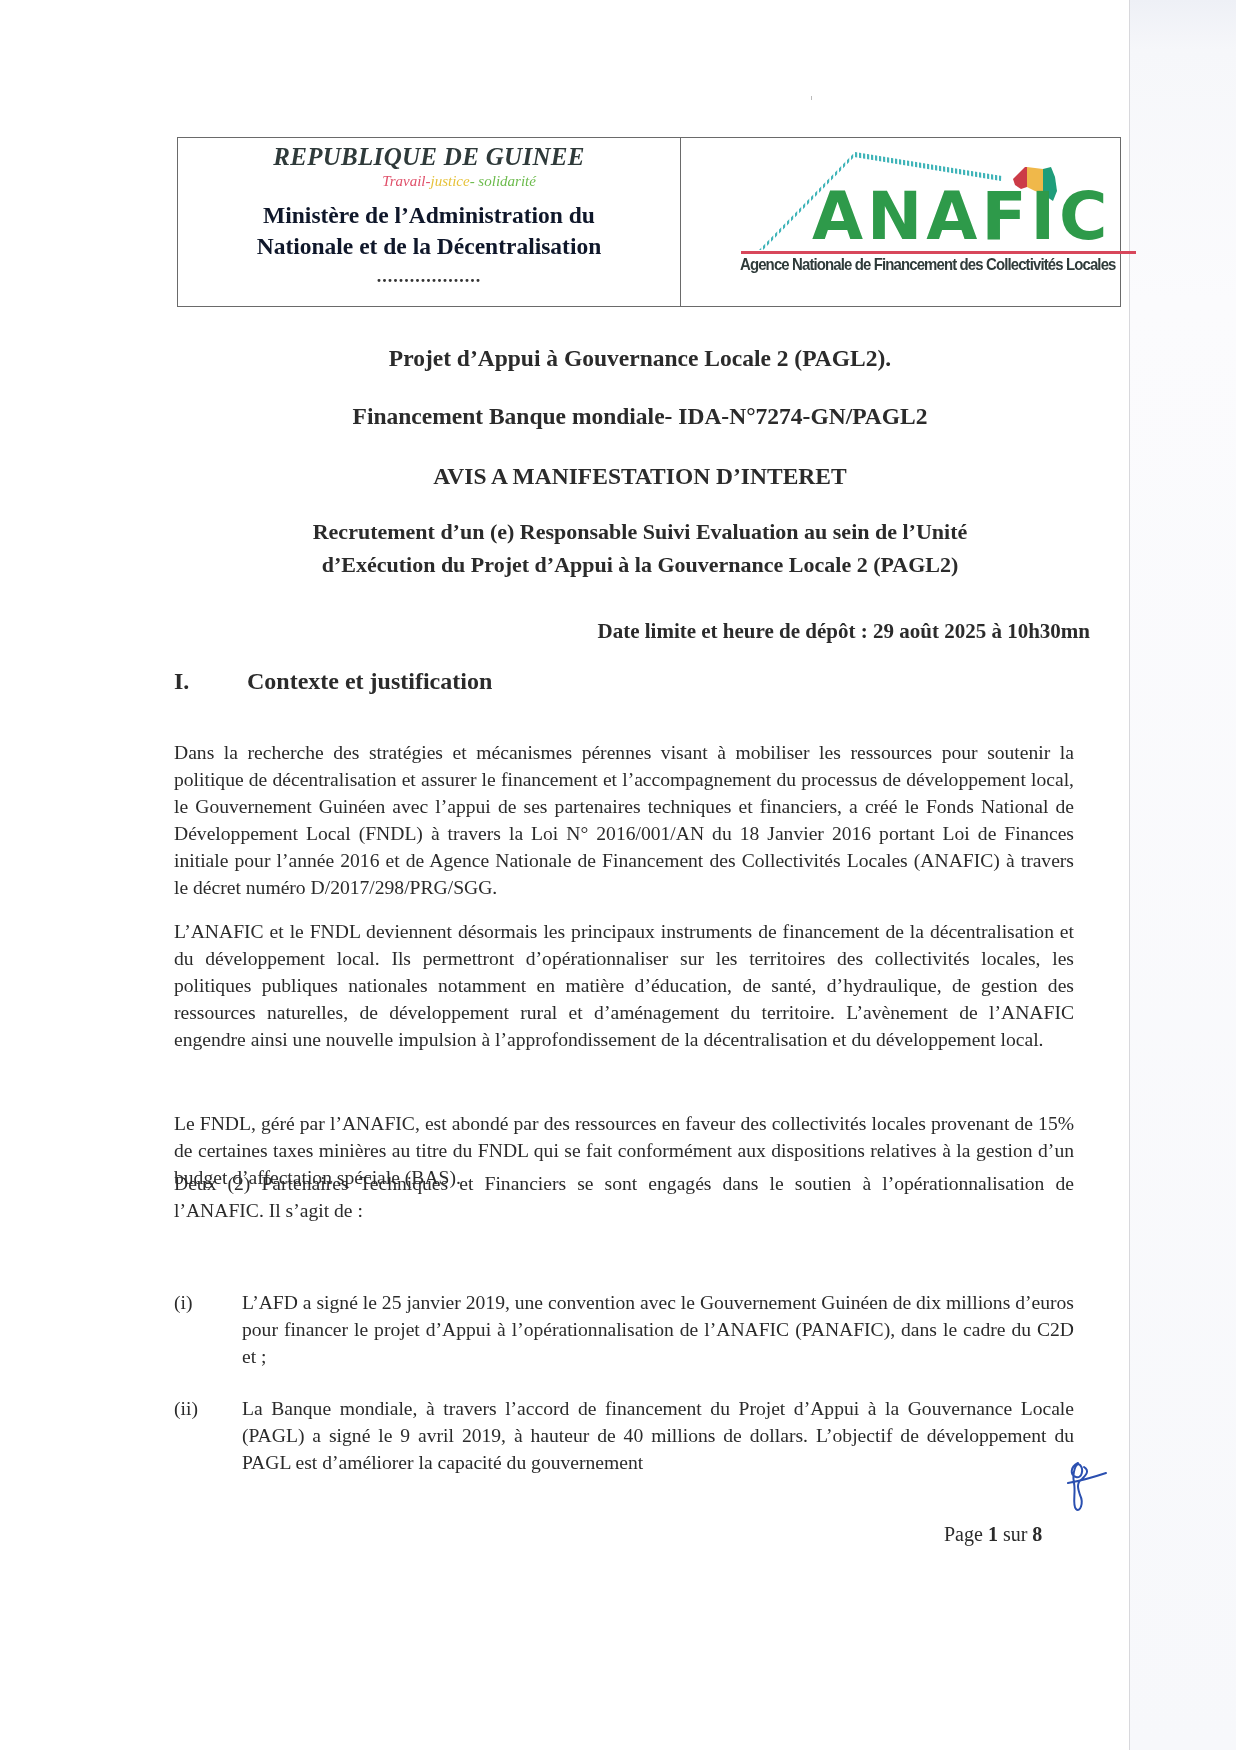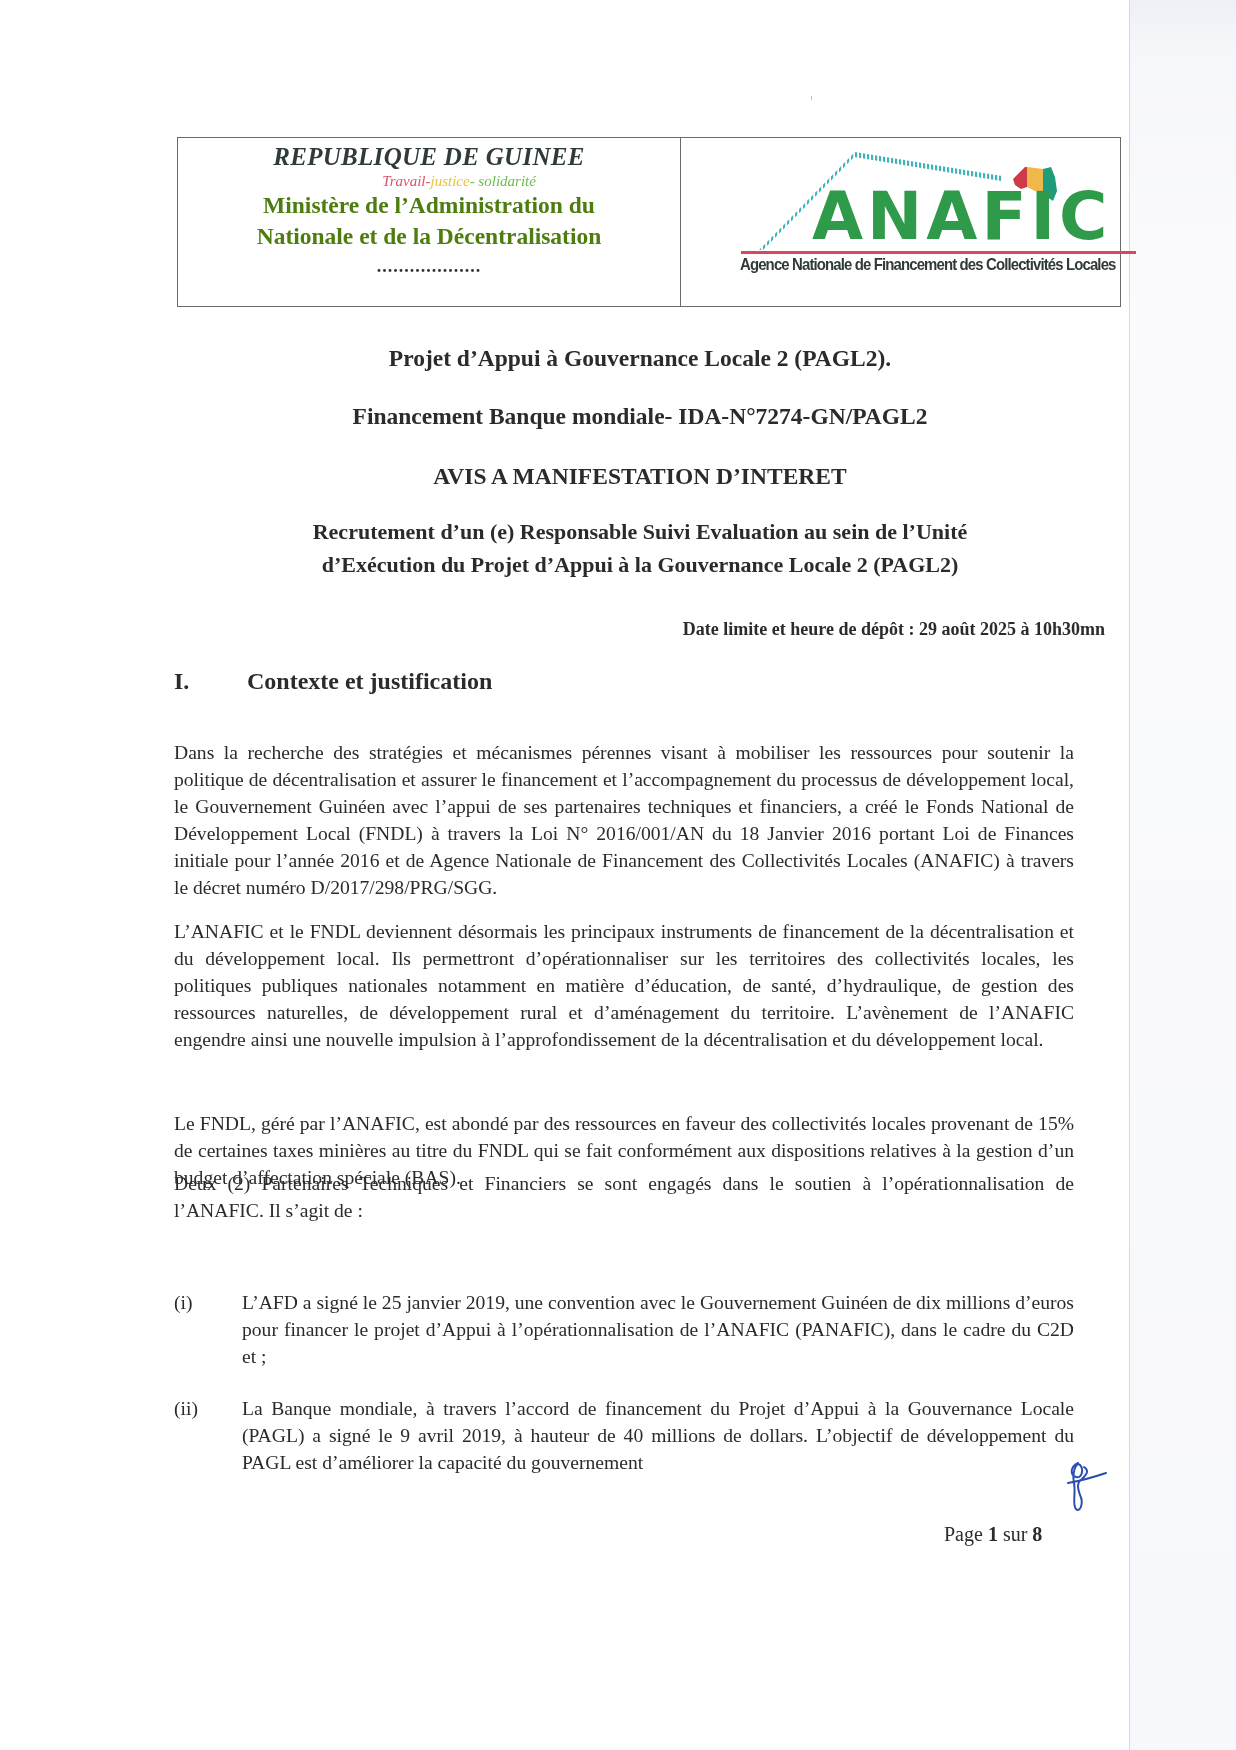--- a/index.html
+++ b/index.html
@@ -10,36 +10,36 @@
   .page-edge { position: absolute; left: 1129px; top: 0; width: 1px; height: 1750px; background: #d8d8dc; }
   .scan-shade { position: absolute; left: 1130px; top: 0; width: 106px; height: 1750px;
     background: linear-gradient(180deg, #eef0f6 0px, #f6f7fa 50px, #fbfbfd 300px, #f7f8fb 1750px); }
 
   .header-box { position: absolute; left: 177px; top: 137px; width: 944px; height: 170px;
     border: 1.5px solid #6a6a6a; display: flex; box-sizing: border-box; gap: 46px; }
   .header-left { width: 503px; border-right: 1.5px solid #6a6a6a; text-align: center; box-sizing: border-box; padding-top: 4px; }
   .republic { font-style: italic; font-weight: bold; font-size: 25px; color: #2f3a3a; letter-spacing: 0.3px; line-height: 30px; }
   .motto { font-style: italic; font-size: 15px; line-height: 18px; padding-left: 60px; }
   .motto .m1 { color: #e0506a; } .motto .m2 { color: #e6c23a; } .motto .m3 { color: #6cbb4c; }
-  .ministry { font-weight: bold; font-size: 23.5px; line-height: 31px; color: #4d7c0f; }
+  .ministry { font-weight: bold; font-size: 23.5px; line-height: 31px; color: #0f172a; margin-top: 10px; }
   .dots { font-weight: bold; font-size: 18px; letter-spacing: 1px; margin-top: 4px; color: #333; }
 
   .header-right { flex: 1; position: relative; }
   .anafic-word { position: absolute; left: 85px; top: 46px; font-family: "DejaVu Sans", sans-serif; font-weight: bold;
     font-size: 66px; color: #2e9a4a; letter-spacing: 4px; line-height: 66px; }
   .logo-redline { position: absolute; left: 14px; top: 113px; width: 395px; height: 3px; background: #d8475b; }
   .agency-name { position: absolute; left: 13px; top: 117px; font-family: "Liberation Sans", sans-serif; font-weight: bold;
     font-size: 17px; color: #2f3b3a; letter-spacing: -1px; transform: scaleX(0.88); transform-origin: left; white-space: nowrap; }
 
   .center-block { position: absolute; left: 160px; width: 960px; text-align: center; font-weight: bold; color: #2b2b2b; }
   .t1 { top: 345px; font-size: 23.5px; }
   .t2 { top: 403px; font-size: 23.5px; text-align: center; }
   .t3 { top: 463px; font-size: 23.5px; }
   .t4 { top: 515px; font-size: 22px; line-height: 33px; }
-  .deadline { position: absolute; right: 131px; top: 619px; font-weight: bold; font-size: 18px; color: #2b2b2b; }
+  .deadline { position: absolute; right: 146px; top: 619px; font-weight: bold; font-size: 21px; color: #2b2b2b; }
 
   .section-title { position: absolute; left: 174px; top: 668px; font-weight: bold; font-size: 24px; color: #2b2b2b; }
   .section-title .num { display: inline-block; width: 73px; }
 
   .para { position: absolute; left: 174px; width: 900px; font-size: 19.6px; line-height: 27px; text-align: justify; color: #2b2b2b; }
   .p1 { top: 739px; }
   .p2 { top: 918px; }
   .p3 { top: 1110px; }
   .p4 { top: 1170px; }
 

